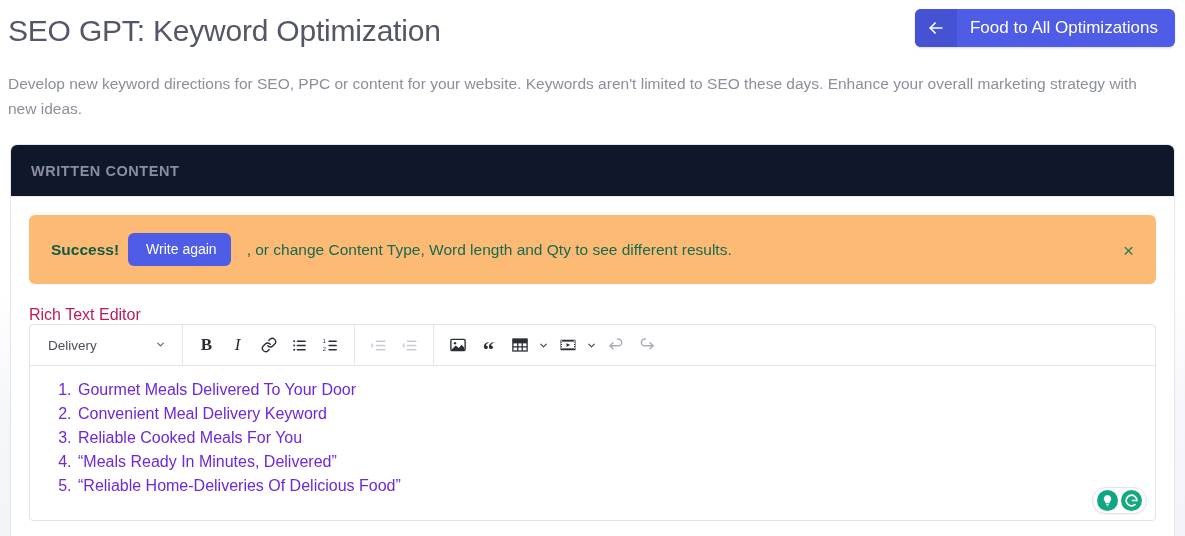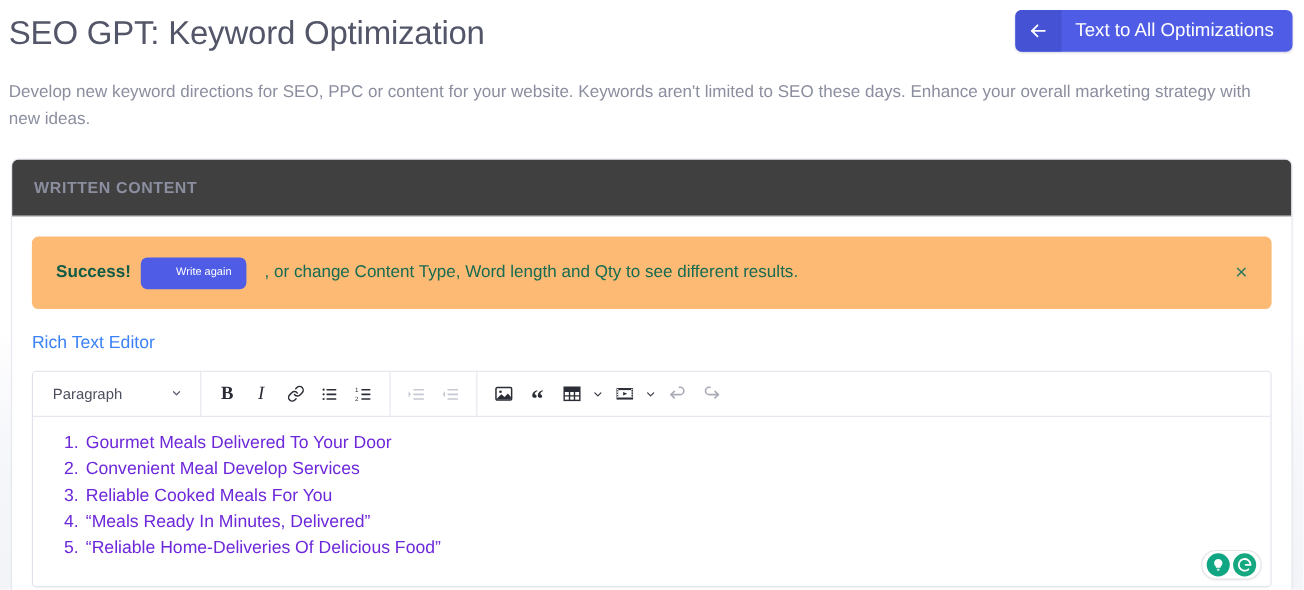--- a/index.html
+++ b/index.html
@@ -75,21 +75,21 @@
   
   .card {
     margin: 23px 10px 0 10px;
     background: #ffffff;
     border: 1px solid #e6e8ef;
     border-radius: 7px;
     box-shadow: 0 1px 2px rgba(70,75,110,0.045);
     overflow: hidden;
   }
   .card-header {
-    background: #404040;
+    background: #0f172a;
     border-bottom: 1px solid #e9ebf1;
     padding: 17px 20px 16px 20px;
   }
   .card-header-title {
     font-size: 14.5px;
     font-weight: 700;
     letter-spacing: 0.55px;
     color: #8b8e9f;
     text-transform: uppercase;
   }
@@ -110,24 +110,24 @@
   }
   .alert-strong {
     font-size: 15.5px;
     font-weight: 700;
     color: #105b45;
     margin-right: 9px;
   }
   .alert-btn {
     background: #4e5ce6;
     color: #ffffff;
-    font-size: 10px;
+    font-size: 14px;
     border: none;
     border-radius: 6px;
-    padding: 9px 14px 10px 32px;
+    padding: 9px 14px 10px 18px;
     cursor: pointer;
     font-family: inherit;
     line-height: 1;
   }
   .alert-text {
     font-size: 15.5px;
     color: #166b51;
     margin-left: 16px;
   }
   .alert-close {
@@ -140,23 +140,23 @@
     font-size: 19px;
     line-height: 1;
     color: #2d7a60;
     cursor: pointer;
     padding: 4px 6px;
     font-family: inherit;
   }
 
   
   .editor-label {
-    margin: 22px 0 16px 0;
+    margin: 22px 0 0 0;
     font-size: 16px;
-    color: #3b82f6;
+    color: #be185d;
   }
   .editor-wrap {
     border: 1px solid #dfe2ea;
     border-radius: 4px;
     background: #ffffff;
     position: relative;
   }
   .editor-toolbar {
     display: flex;
     align-items: center;
@@ -265,21 +265,21 @@
 <div class="page-header">
   <h1 class="page-title">SEO GPT: Keyword Optimization</h1>
 
   <div class="back-btn">
     <span class="back-btn-icon">
       <svg width="20" height="20" viewBox="0 0 24 24" fill="none" stroke="#ffffff" stroke-width="2" stroke-linecap="round" stroke-linejoin="round">
         <line x1="19" y1="12" x2="5" y2="12"></line>
         <polyline points="11 18 5 12 11 6"></polyline>
       </svg>
     </span>
-    <span class="back-btn-label">Text to All Optimizations</span>
+    <span class="back-btn-label">Food to All Optimizations</span>
   </div>
 </div>
 
 <div class="page-desc">Develop new keyword directions for SEO, PPC or content for your website. Keywords aren't limited to SEO these days. Enhance your overall marketing strategy with new ideas.</div>
 
 <div class="card">
 
   <div class="card-header">
     <span class="card-header-title">WRITTEN CONTENT</span>
   </div>
@@ -294,21 +294,21 @@
     </div>
 
     <div class="editor-label">Rich Text Editor</div>
 
     <div class="editor-wrap">
 
       <div class="editor-toolbar">
 
         <div class="tb-group">
           <div class="tb-select">
-            <span>Paragraph</span>
+            <span>Delivery</span>
             <span>
               <svg width="11" height="11" viewBox="0 0 24 24" fill="none" stroke="#5c5f6d" stroke-width="2.4" stroke-linecap="round" stroke-linejoin="round">
                   <polyline points="6 9 12 15 18 9"></polyline>
                 </svg>
             </span>
           </div>
         </div>
 
         <div class="tb-group">
           <div class="tb-btn tb-bold">B</div>
@@ -414,21 +414,21 @@
               <path d="M20 13H9a4.5 4.5 0 0 1 0-9h1"></path>
               <polyline points="16 9 20 13 16 17"></polyline>
             </svg>
           </div>
         </div>
       </div>
 
       <div class="editor-content">
         <ol>
           <li>Gourmet Meals Delivered To Your Door</li>
-          <li>Convenient Meal Develop Services</li>
+          <li>Convenient Meal Delivery Keyword</li>
           <li>Reliable Cooked Meals For You</li>
           <li>“Meals Ready In Minutes, Delivered”</li>
           <li>“Reliable Home-Deliveries Of Delicious Food”</li>
         </ol>
       </div>
 
       <div class="grammarly">
         <span class="gr-circle gr-bulb">
           <svg width="13" height="13" viewBox="0 0 24 24" fill="#ffffff">
             <path d="M12 2a7 7 0 0 0-4 12.7V17h8v-2.3A7 7 0 0 0 12 2z"></path>

